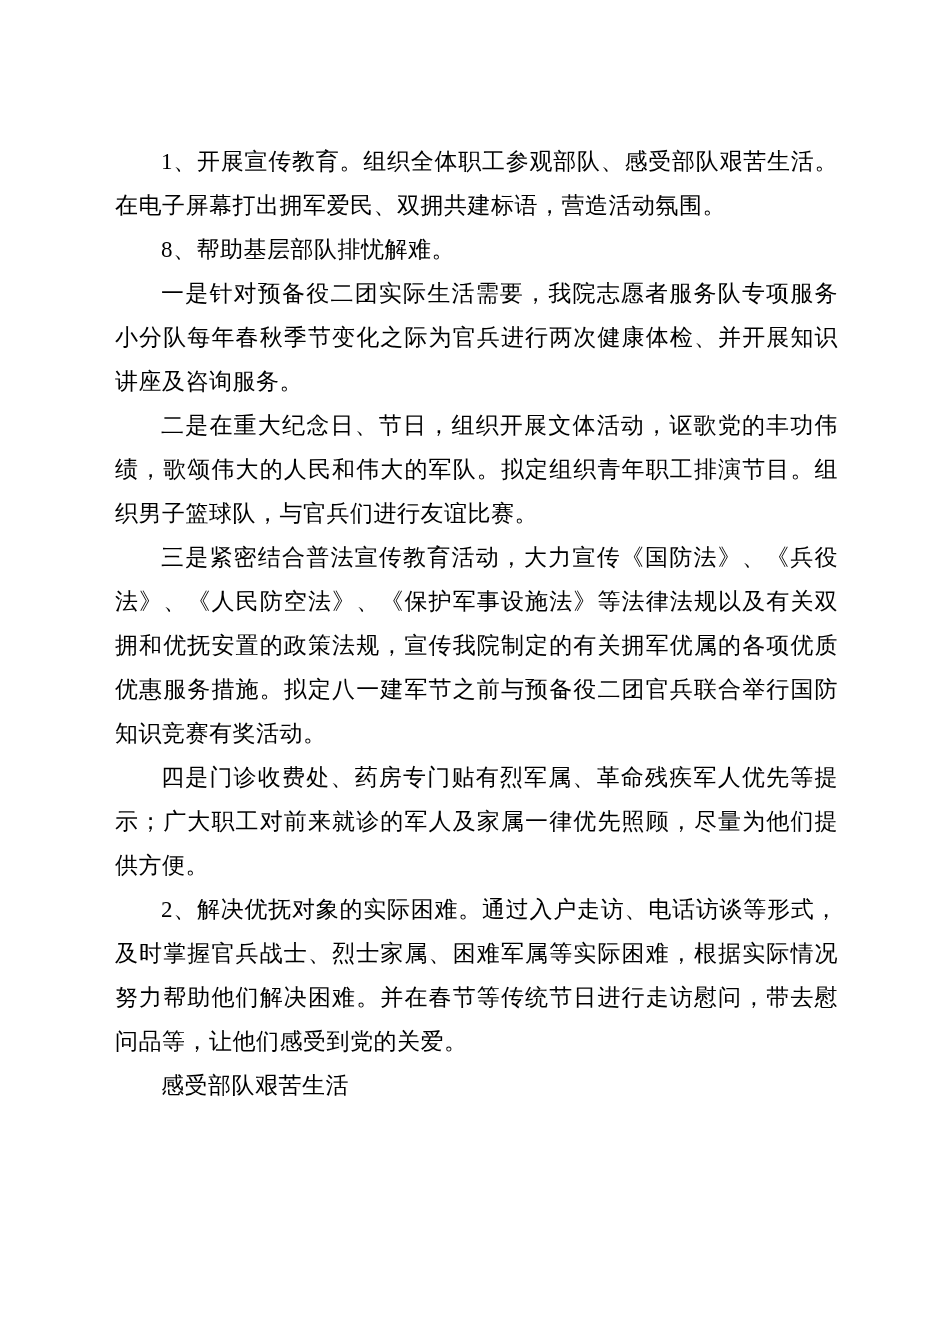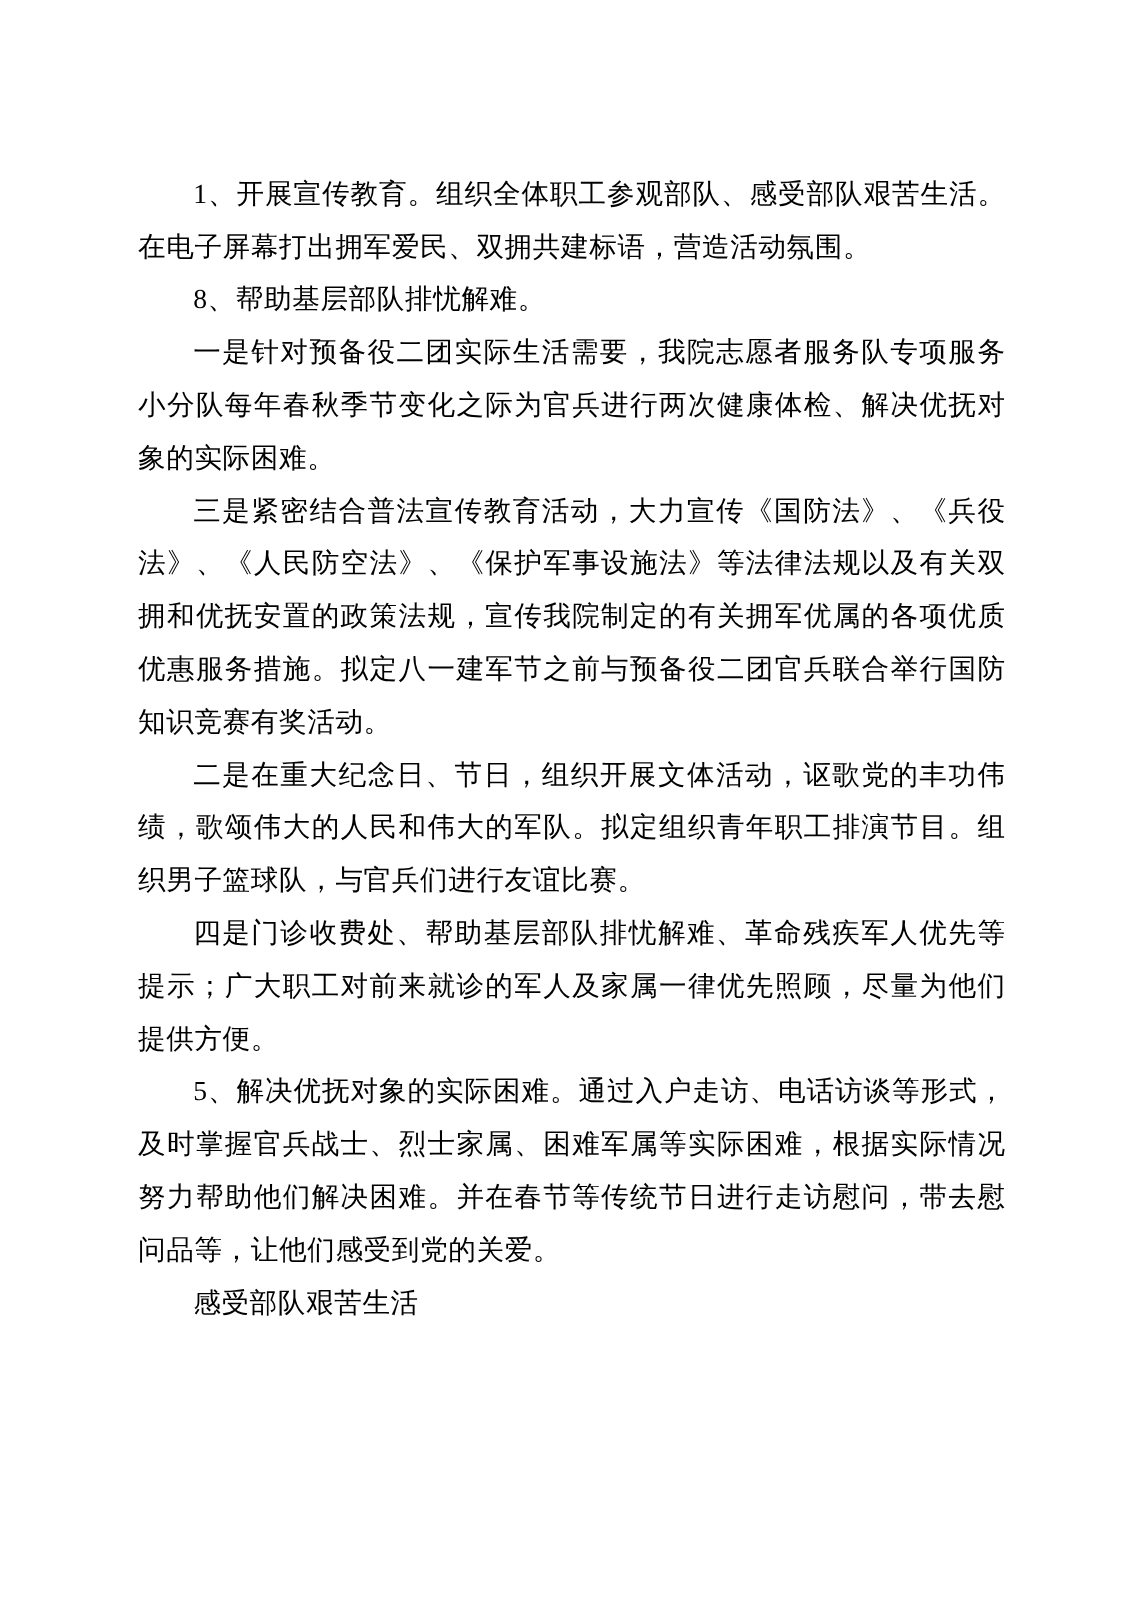--- a/index.html
+++ b/index.html
@@ -32,20 +32,20 @@
     word-break: break-all;
   }
 </style>
 </head>
 <body>
 
 <div class="page">
   <div class="doc-body" id="doc-body">
       <p>1、开展宣传教育。组织全体职工参观部队、感受部队艰苦生活。在电子屏幕打出拥军爱民、双拥共建标语，营造活动氛围。</p>
       <p>8、帮助基层部队排忧解难。</p>
-      <p>一是针对预备役二团实际生活需要，我院志愿者服务队专项服务小分队每年春秋季节变化之际为官兵进行两次健康体检、解决优抚对象的实际困难。</p>
+      <p>一是针对预备役二团实际生活需要，我院志愿者服务队专项服务小分队每年春秋季节变化之际为官兵进行两次健康体检、并开展知识讲座及咨询服务。</p>
+      <p>二是在重大纪念日、节日，组织开展文体活动，讴歌党的丰功伟绩，歌颂伟大的人民和伟大的军队。拟定组织青年职工排演节目。组织男子篮球队，与官兵们进行友谊比赛。</p>
       <p>三是紧密结合普法宣传教育活动，大力宣传《国防法》、《兵役法》、《人民防空法》、《保护军事设施法》等法律法规以及有关双拥和优抚安置的政策法规，宣传我院制定的有关拥军优属的各项优质优惠服务措施。拟定八一建军节之前与预备役二团官兵联合举行国防知识竞赛有奖活动。</p>
-      <p>二是在重大纪念日、节日，组织开展文体活动，讴歌党的丰功伟绩，歌颂伟大的人民和伟大的军队。拟定组织青年职工排演节目。组织男子篮球队，与官兵们进行友谊比赛。</p>
-      <p>四是门诊收费处、帮助基层部队排忧解难、革命残疾军人优先等提示；广大职工对前来就诊的军人及家属一律优先照顾，尽量为他们提供方便。</p>
-      <p>5、解决优抚对象的实际困难。通过入户走访、电话访谈等形式，及时掌握官兵战士、烈士家属、困难军属等实际困难，根据实际情况努力帮助他们解决困难。并在春节等传统节日进行走访慰问，带去慰问品等，让他们感受到党的关爱。</p>
+      <p>四是门诊收费处、药房专门贴有烈军属、革命残疾军人优先等提示；广大职工对前来就诊的军人及家属一律优先照顾，尽量为他们提供方便。</p>
+      <p>2、解决优抚对象的实际困难。通过入户走访、电话访谈等形式，及时掌握官兵战士、烈士家属、困难军属等实际困难，根据实际情况努力帮助他们解决困难。并在春节等传统节日进行走访慰问，带去慰问品等，让他们感受到党的关爱。</p>
       <p>感受部队艰苦生活</p>
     </div>
 </div>
 
 </body></html>

